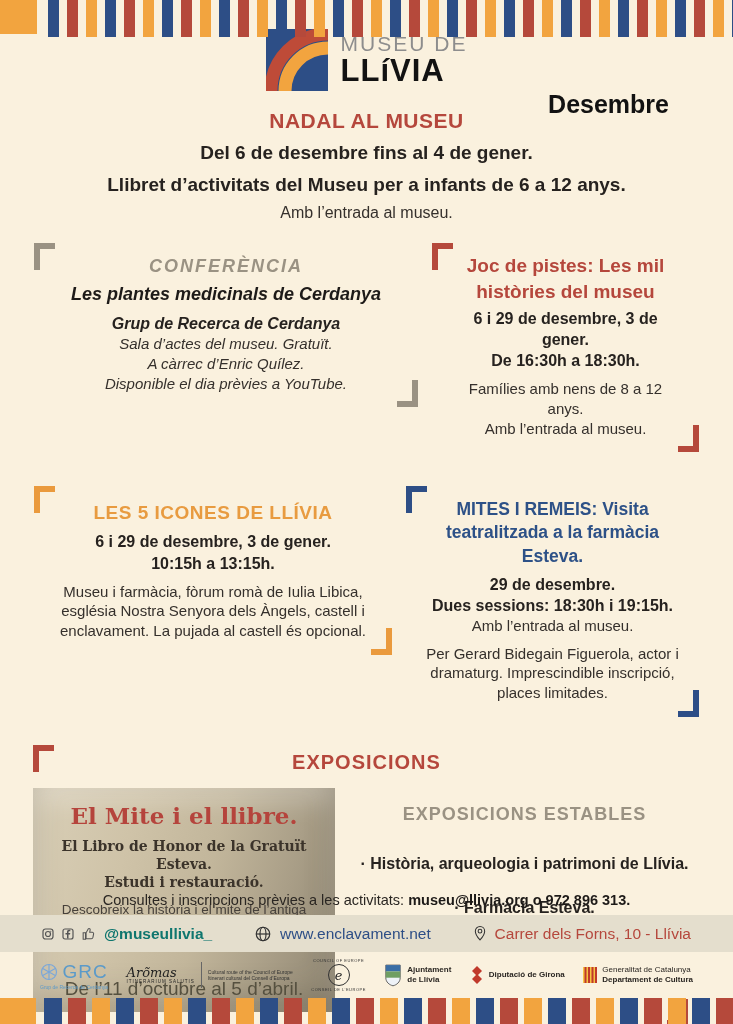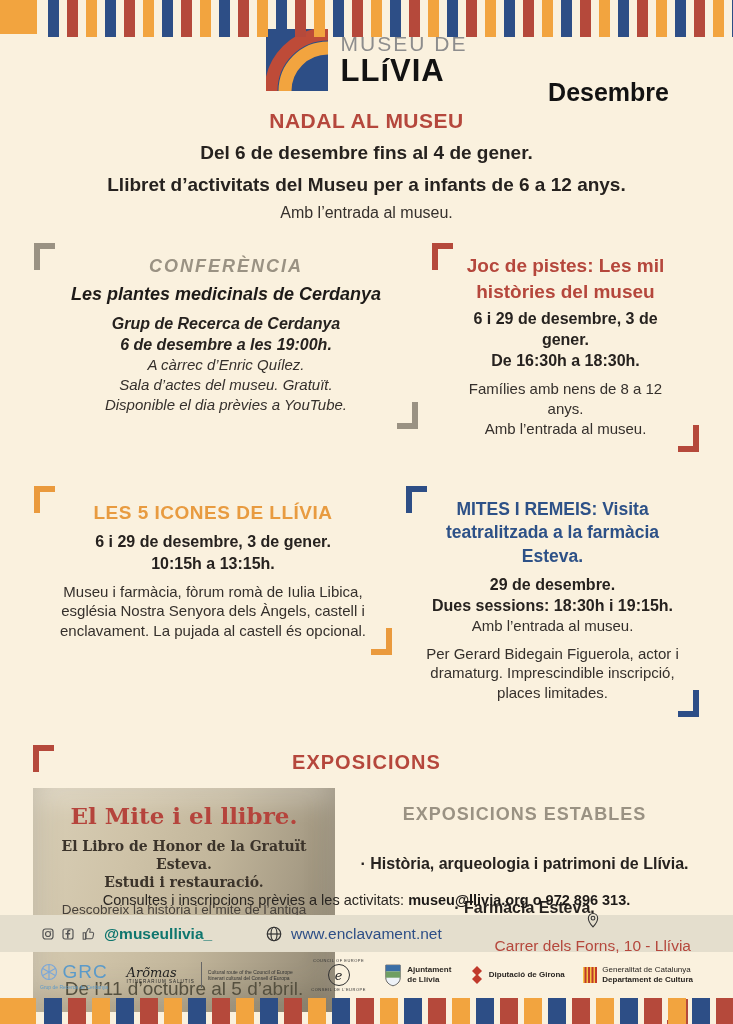--- a/index.html
+++ b/index.html
@@ -17,21 +17,21 @@
       #B5493B 19px 30px,transparent 30px 38px,#F2A43F 38px 49px,transparent 49px 57px);}
   .stripes-bottom .lead{width:36px;height:26px;}
   .stripes-bottom .run{position:absolute;left:44px;right:0;top:0;height:26px;
     background:repeating-linear-gradient(90deg,#2D4E86 0 18px,transparent 18px 24px,
       #B5493B 24px 42px,transparent 42px 48px,#F2A43F 48px 66px,transparent 66px 72px);}
 
   
   .brand{display:flex;justify-content:center;align-items:center;gap:13px;padding-top:29px;}
   .logo-text .l1{font-size:21px;color:#8d8d8d;letter-spacing:2px;line-height:1.1;}
   .logo-text .l2{font-size:31px;font-weight:700;color:#121212;letter-spacing:1px;line-height:1.05;}
-  .month{position:absolute;top:78px;right:64px;font-size:25px;font-weight:700;color:#121212;}
+  .month{position:absolute;top:90px;right:64px;font-size:25px;font-weight:700;color:#121212;}
 
   
   .hero{text-align:center;margin-top:16px;line-height:1.3;}
   .hero .t{color:#B5473C;font-size:21px;font-weight:700;letter-spacing:.5px;}
   .hero .b{font-size:19px;font-weight:700;margin-top:7px;}
   .hero .r{font-size:16px;margin-top:5px;color:#35302c;}
 
   
   .events{margin:20px 34px 0;}
   .erow{display:flex;align-items:flex-start;}
@@ -78,21 +78,21 @@
   .estables .i2s{font-size:15px;margin-top:5px;color:#35302c;}
 
   
   .consultes{position:absolute;bottom:116px;left:0;right:0;text-align:center;font-size:14.5px;color:#2a2622;}
   .consultes b{font-weight:700;color:#1d1a18;}
   .footer-band{position:absolute;bottom:72px;left:0;right:0;height:37px;background:#E4DECD;
     display:flex;align-items:center;justify-content:space-between;padding:0 42px;box-sizing:border-box;}
   .fb-item{display:flex;align-items:center;gap:8px;font-size:15.5px;}
   .fb-social{color:#0f766e;font-weight:700;}
   .fb-web{color:#2D4E86;}
-  .fb-addr{color:#B5473C;flex-direction:column;}
+  .fb-addr{color:#B5473C;}
   .icon{display:inline-flex;align-items:center;}
 
   
   .logos{position:absolute;bottom:27px;left:0;right:0;height:44px;display:flex;
     align-items:center;justify-content:space-between;padding:0 40px;box-sizing:border-box;}
   .plogo{display:flex;align-items:center;gap:5px;}
   .grc{flex-direction:column;gap:1px;}
   .grc .row{display:flex;align-items:center;gap:4px;}
   .grc .nm{font-size:19px;color:#5b9ac9;letter-spacing:1px;}
   .grc .sub{font-size:5px;color:#5b9ac9;}
@@ -143,23 +143,22 @@
   </section>
 
   <section class="events">
     <div class="erow erow1">
       <article class="card card-left">
         <span class="bk bk-tl c-gray"></span>
         <span class="bk bk-br c-gray"></span>
         <div class="kicker">CONFERÈNCIA</div>
         <div class="etitle">Les plantes medicinals de Cerdanya</div>
         <div class="ebold">Grup de Recerca de Cerdanya</div>
-        <div class="ebold">6 de desembre a les 19:00h.</div>
+        <div class="ereg">Sala d’actes del museu. Gratuït.</div>
         <div class="ereg">A càrrec d’Enric Quílez.</div>
-        <div class="ereg">Sala d’actes del museu. Gratuït.</div>
         <div class="ereg">Disponible el dia prèvies a YouTube.</div>
       </article>
       <article class="card card-right">
         <span class="bk bk-tl c-red"></span>
         <span class="bk bk-br c-red"></span>
         <div class="etitle-red">Joc de pistes: Les mil històries del museu</div>
         <div class="ebold">6 i 29 de desembre, 3 de gener.</div>
         <div class="ebold">De 16:30h a 18:30h.</div>
         <div class="ereg gap-sm">Famílies amb nens de 8 a 12 anys.</div>
         <div class="ereg">Amb l’entrada al museu.</div>

